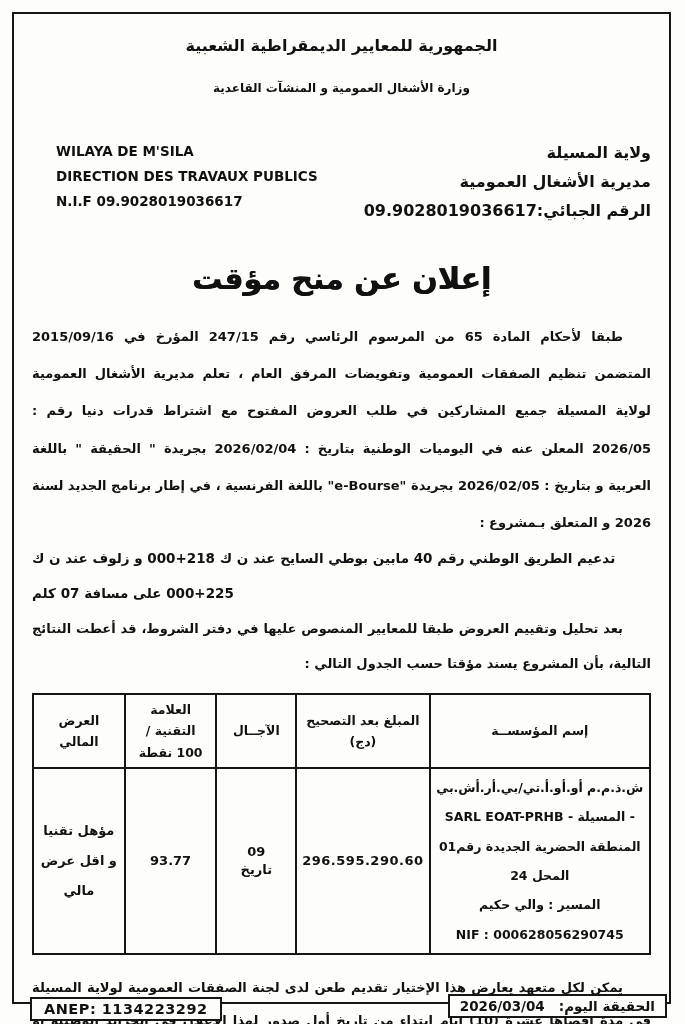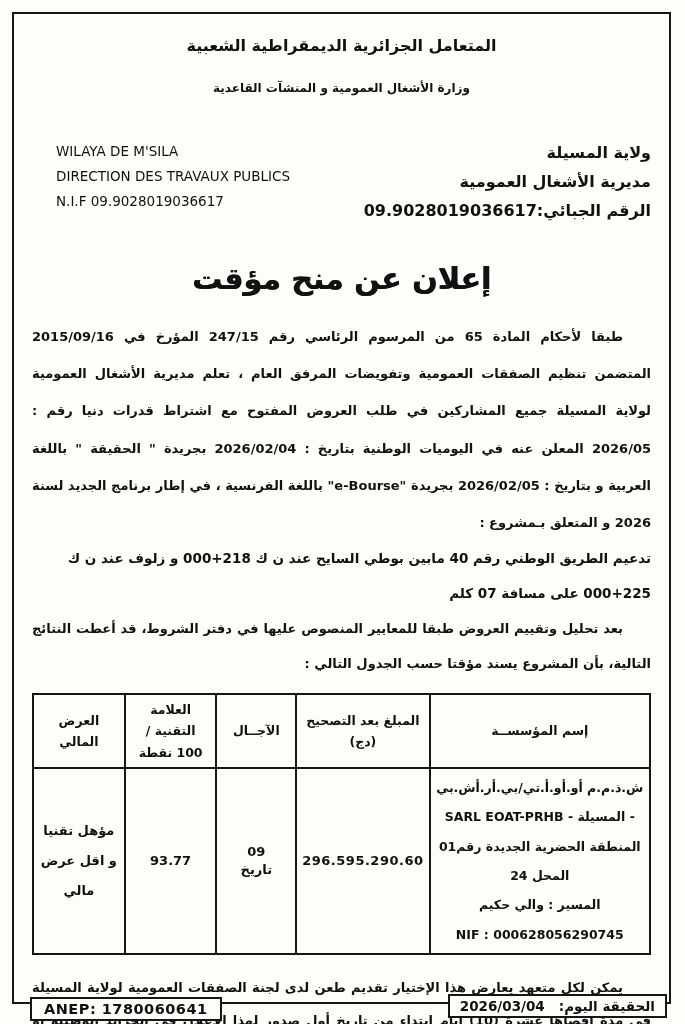--- a/index.html
+++ b/index.html
@@ -23,21 +23,21 @@
   }
   .center-ar { text-align: center; direction: rtl; font-weight: 700; }
   .rep-line { font-size: 16px; margin-top: 6px; letter-spacing: 0; }
   .min-line { font-size: 12px; margin-top: 26px; }
 
   .agency-row {
     display: flex; justify-content: space-between;
     margin-top: 44px;
     align-items: flex-start;
   }
-  .agency-fr { direction: ltr; text-align: left; font-weight: 400; font-size: 13.5px; line-height: 1.85; padding-left: 24px; }
+  .agency-fr { direction: ltr; text-align: left; font-weight: 700; font-size: 13.5px; line-height: 1.85; padding-left: 24px; }
   .agency-ar { direction: rtl; text-align: right; font-weight: 700; font-size: 16px; line-height: 1.8; }
 
   .doc-title {
     text-align: center;
     direction: rtl;
     font-size: 30px;
     font-weight: 700;
     margin-top: 36px;
     letter-spacing: 1px;
     text-shadow: 0.6px 0 0 #111;
@@ -47,21 +47,21 @@
     direction: rtl;
     text-align: justify;
     font-weight: 700;
     font-size: 13px;
     line-height: 2.85;
     text-indent: 28px;
   }
   .p1 { margin-top: 22px; }
   .project-line {
     direction: rtl;
-    text-align: right;
+    text-align: left;
     font-weight: 700;
     font-size: 13.5px;
     line-height: 2.6;
   }
   .p2 { line-height: 2.7; }
 
   table.award-table {
     width: 100%;
     border-collapse: collapse;
     margin-top: 12px;
@@ -114,21 +114,21 @@
     font-size: 13.5px;
     gap: 14px;
   }
 </style>
 </head>
 <body>
 
 <div class="page">
   <div class="frame">
 
-    <div class="center-ar rep-line">المتعامل الجزائرية الديمقراطية الشعبية</div>
+    <div class="center-ar rep-line">الجمهورية للمعايير الديمقراطية الشعبية</div>
     <div class="center-ar min-line">وزارة الأشغال العمومية و المنشآت القاعدية</div>
 
     <div class="agency-row">
       <div class="agency-fr">
         <div>WILAYA DE M'SILA</div>
         <div>DIRECTION DES TRAVAUX PUBLICS</div>
         <div>N.I.F 09.9028019036617</div>
       </div>
       <div class="agency-ar">
         <div>ولاية المسيلة</div>
@@ -171,19 +171,19 @@
           <td class="financial-cell">مؤهل تقنيا و اقل عرض مالي</td>
         </tr>
       </tbody>
     </table>
 
     <p class="para p3">يمكن لكل متعهد يعارض هذا الإختيار تقديم طعن لدى لجنة الصفقات العمومية لولاية المسيلة في مدة أقصاها عشرة (10) أيام ابتداء من تاريخ أول صدور لهذا الإعلان في الجرائد الوطنية أو النشرة الرسمية لصفقات المتعامل العمومي، وذلك طبقا للمادة 82 من المرسوم الرئاسي رقم 247/15 المؤرخ في 2015/09/16 المتضمن تنظيم الصفقات العمومية وتفويضات المرفق العام.</p>
 
   </div>
 
   <div class="footer-box anep-box">
-    <span>ANEP: 1780060641</span>
+    <span>ANEP: 1134223292</span>
   </div>
   <div class="footer-box journal-box">
     <span>الحقيقة اليوم:</span>
     <span>2026/03/04</span>
   </div>
 </div>
 
 </body></html>

